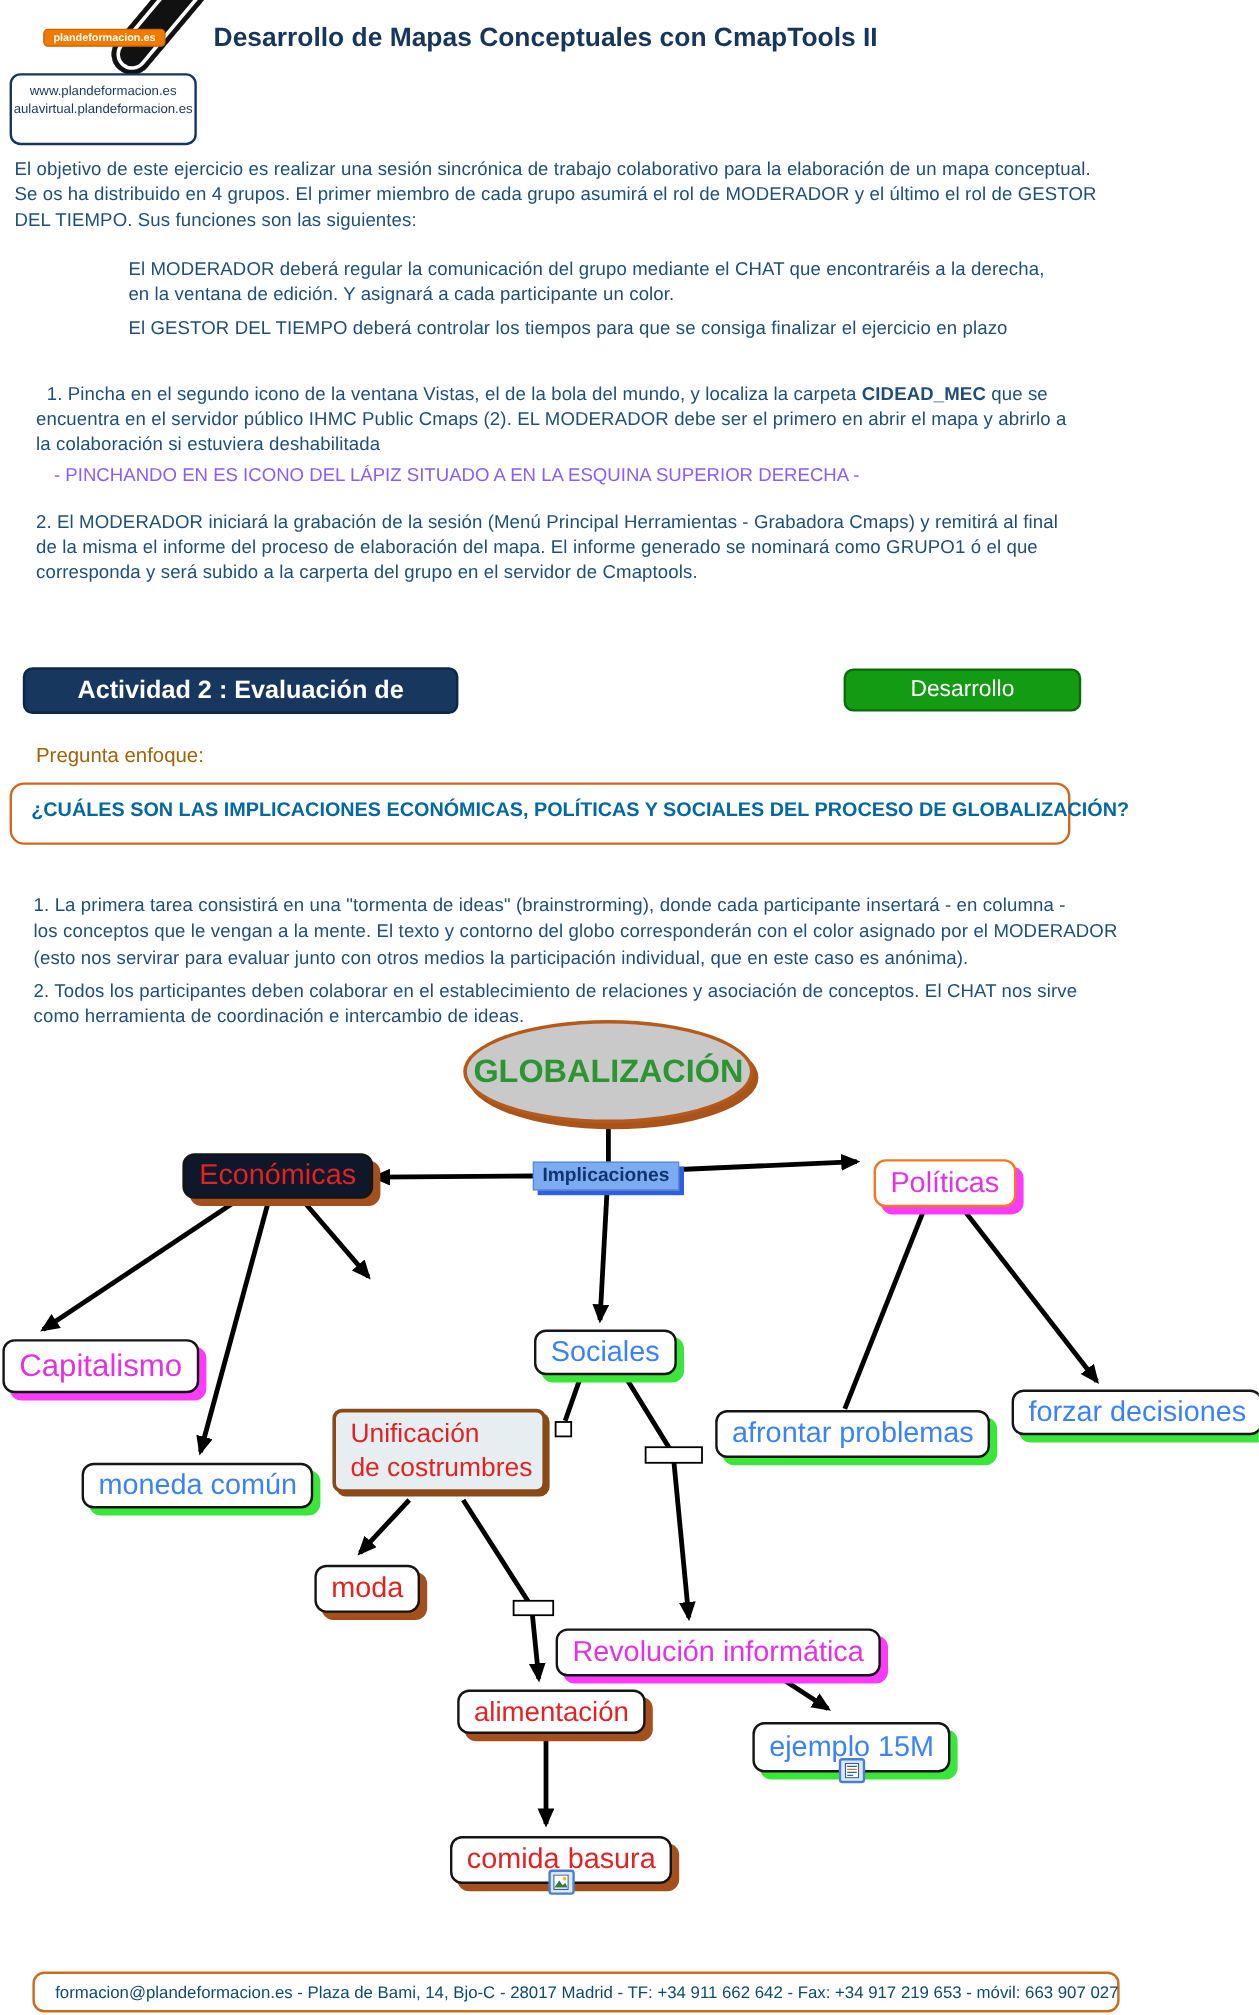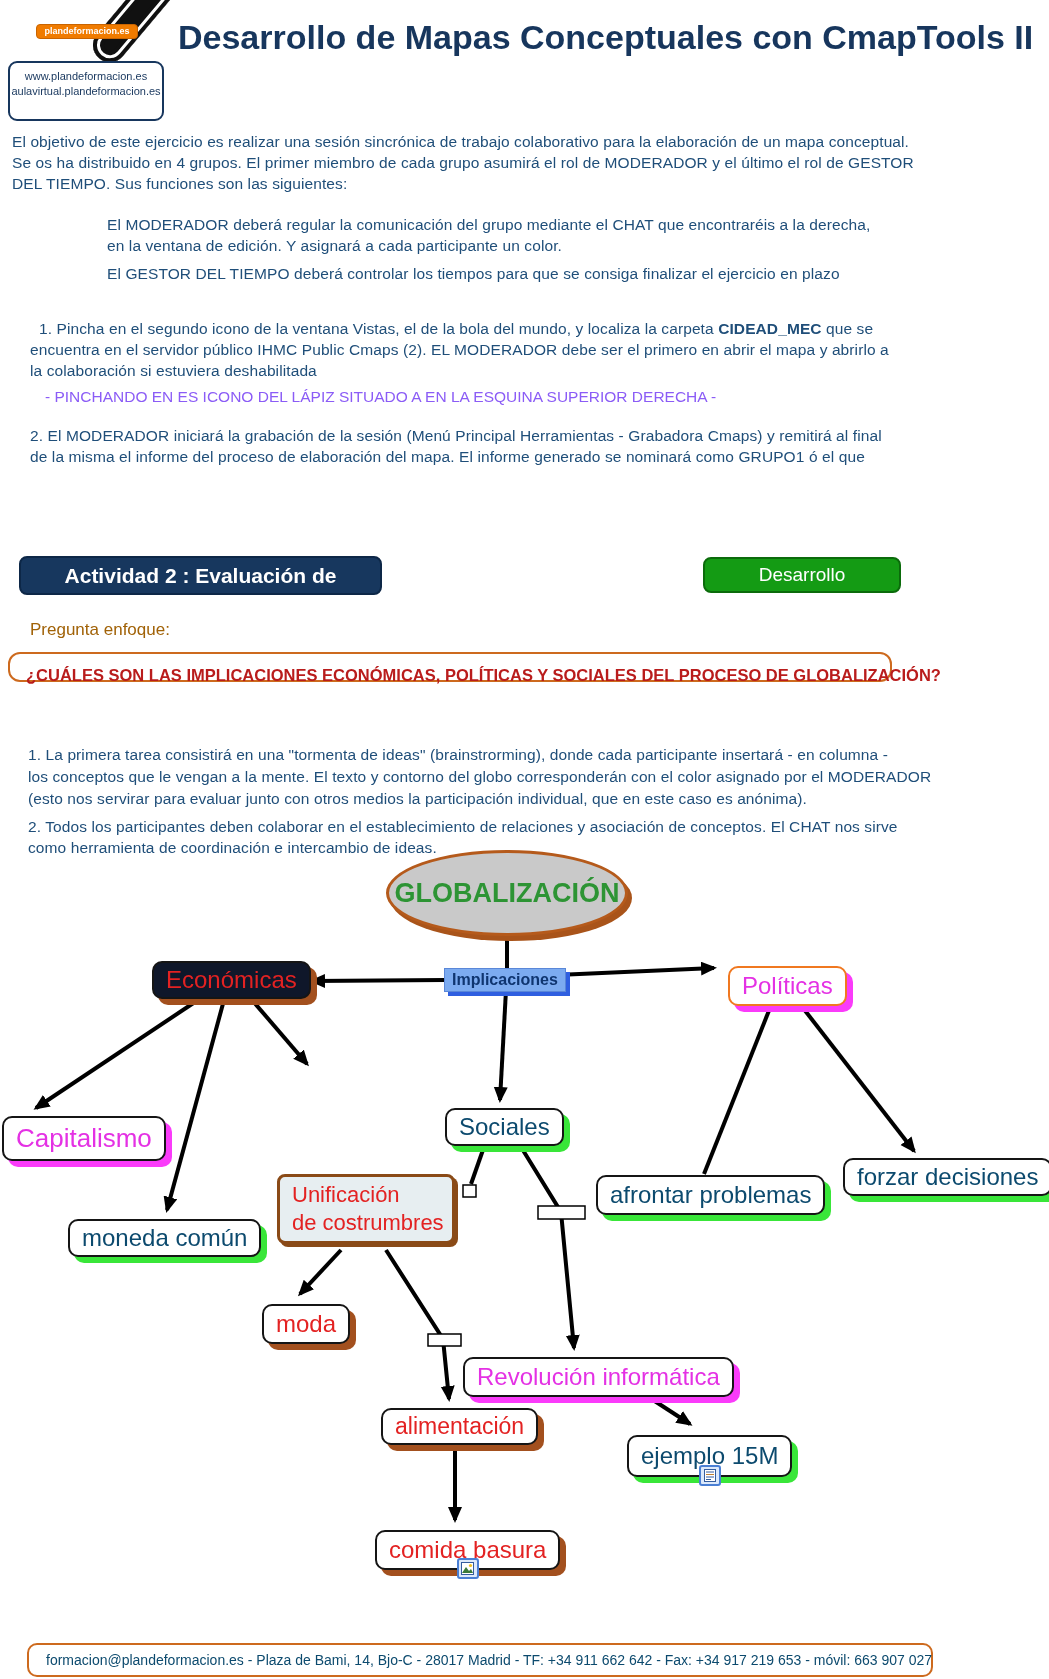--- a/index.html
+++ b/index.html
@@ -9,46 +9,46 @@
   
   .logo-wrap { position:absolute; left:30px; top:2px; width:150px; height:58px; }
   .clip { position:absolute; left:48px; top:-6px; width:118px; height:34px; background:#111;
           border-radius:18px; transform:rotate(-50deg); transform-origin:center;
           box-shadow:inset 0 0 0 4px #111, inset 0 0 0 7px #fff, inset 0 0 0 11px #111; }
   .logo-badge { position:absolute; left:6px; top:22px; width:102px; height:15px; background:#f07b00;
           border:1px solid #c96400; border-radius:4px; color:#fff; font-weight:bold;
           font-size:9px; text-align:center; line-height:13px; letter-spacing:0; }
   .url-box { position:absolute; left:8px; top:61px; width:156px; height:60px; border:2px solid #17365d;
           border-radius:9px; color:#17365d; font-size:11px; text-align:center; padding-top:6px; line-height:15px; }
-  .main-title { position:absolute; left:178px; top:18px; font-size:34px; font-weight:bold; color:#17365d; }
+  .main-title { position:absolute; left:178px; top:18px; font-size:22px; font-weight:bold; color:#17365d; }
 
   
   .para { position:absolute; color:#1f4e79; font-size:15.5px; line-height:21px; white-space:nowrap; letter-spacing:0.1px; }
   .para .line { white-space:nowrap; }
   .para .indent { text-indent:9px; }
   .warning { position:absolute; left:45px; top:388px; color:#8b5cf6; font-size:15.5px; white-space:nowrap; }
 
   .badge-activity { position:absolute; left:19px; top:556px; width:363px; height:39px; background:#17375e;
           border:2px solid #0d2747; border-radius:8px; color:#ffffff; font-weight:bold; font-size:21px;
           text-align:center; line-height:35px; }
   .badge-collective { position:absolute; left:703px; top:557px; width:198px; height:36px; background:#149b14;
           border:2px solid #0b6b0b; border-radius:8px; color:#ffffff; font-size:19px;
           text-align:center; line-height:32px; }
   .focus-label { position:absolute; left:30px; top:620px; color:#a16207; font-size:17px; font-weight:normal; }
-  .question-box { position:absolute; left:8px; top:652px; width:884px; height:30px; border:2px solid #cd6a1e;
-          border-radius:12px; color:#b91c1c; font-weight:bold; font-size:16.5px; line-height:42px;
+  .question-box { position:absolute; left:8px; top:652px; width:884px; height:52px; border:2px solid #cd6a1e;
+          border-radius:12px; color:#0369a1; font-weight:bold; font-size:16.5px; line-height:42px;
           padding-left:16px; white-space:nowrap; }
 
   
   .map { position:absolute; left:0; top:840px; width:1049px; height:770px; }
   .map svg.wires { position:absolute; left:0; top:0; z-index:1; }
   .node { position:absolute; z-index:2; background:#ffffff; border:2px solid #151515; border-radius:10px;
           font-size:24px; display:flex; align-items:center; justify-content:center;
           white-space:nowrap; padding:0 12px; font-family:"Liberation Sans", sans-serif; }
-  .t-red { color:#e32222; } .t-mag { color:#e431e4; } .t-grn { color:#0c4a6e; }
+  .t-red { color:#e32222; } .t-mag { color:#e431e4; } .t-grn { color:#3b82f6; }
   .sh-brown { box-shadow:6px 6px 0 #a3501e; }
   .sh-mag   { box-shadow:6px 6px 0 #fa3bfa; }
   .sh-grn   { box-shadow:6px 6px 0 #39e639; }
   .ellipse { position:absolute; z-index:2; left:386px; top:10px; width:242px; height:86px;
           background:#c9c9c9; border:3px solid #b55a1b; border-radius:50%;
           box-shadow:4px 5px 0 #a9541a; display:flex; align-items:center; justify-content:center;
           color:#2d9434; font-size:27px; font-weight:bold; }
   .link-label { position:absolute; z-index:3; left:444px; top:128px; height:24px; background:#7cabf0;
           border:1px solid #5a87d8; box-shadow:4px 4px 0 #2f5fe0; color:#0f3570; font-weight:bold;
           font-size:16px; line-height:22px; padding:0 7px; white-space:nowrap; }
@@ -88,20 +88,21 @@
 
   <div class="para" style="left:30px; top:318px;">
     <div class="line indent"><span>1. Pincha en el segundo icono de la ventana Vistas, el de la bola del mundo, y localiza la carpeta </span><b>CIDEAD_MEC</b><span> que se</span></div>
     <div class="line">encuentra en el servidor público IHMC Public Cmaps (2). EL MODERADOR debe ser el primero en abrir el mapa y abrirlo a</div>
     <div class="line">la colaboración si estuviera deshabilitada</div>
   </div>
   <div class="warning">- PINCHANDO EN ES ICONO DEL LÁPIZ SITUADO A EN LA ESQUINA SUPERIOR DERECHA -</div>
   <div class="para" style="left:30px; top:425px;">
       <div class="line">2. El MODERADOR iniciará la grabación de la sesión (Menú Principal Herramientas - Grabadora Cmaps) y remitirá al final</div>
       <div class="line">de la misma el informe del proceso de elaboración del mapa. El informe generado se nominará como GRUPO1 ó el que</div>
+      <div class="line">corresponda y será subido a la carperta del grupo en el servidor de Cmaptools.</div>
     </div>
 
   <div class="badge-activity">Actividad 2 : Evaluación de contenidos</div>
   <div class="badge-collective">Desarrollo COLECTIVO</div>
   <div class="focus-label">Pregunta enfoque:</div>
   <div class="question-box">¿CUÁLES SON LAS IMPLICACIONES ECONÓMICAS, POLÍTICAS Y SOCIALES DEL PROCESO DE GLOBALIZACIÓN?</div>
 
   <div class="para" style="left:28px; top:744px; line-height:22px;">
       <div class="line">1. La primera tarea consistirá en una "tormenta de ideas" (brainstrorming), donde cada participante insertará - en columna -</div>
       <div class="line">los conceptos que le vengan a la mente. El texto y contorno del globo corresponderán con el color asignado por el MODERADOR</div>

